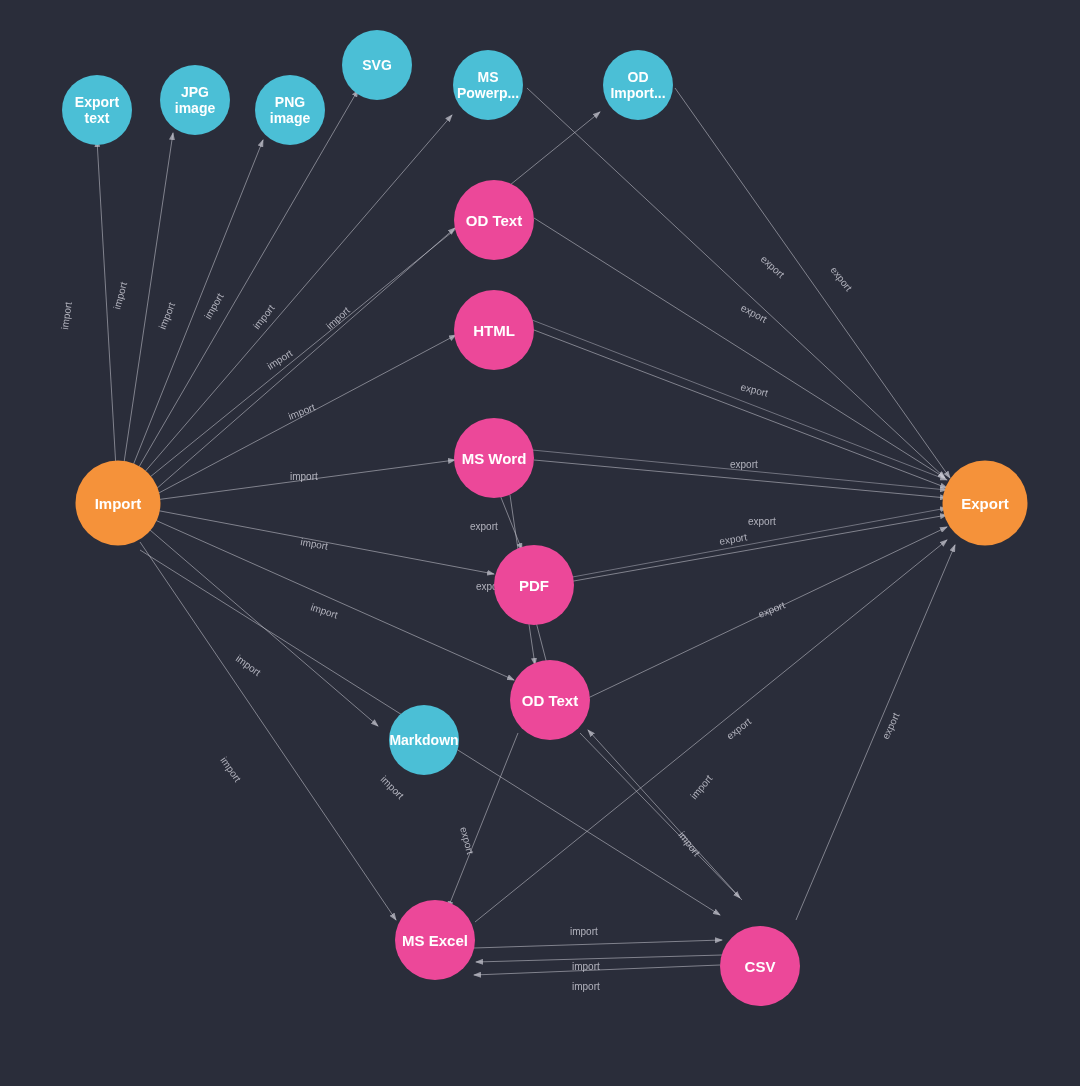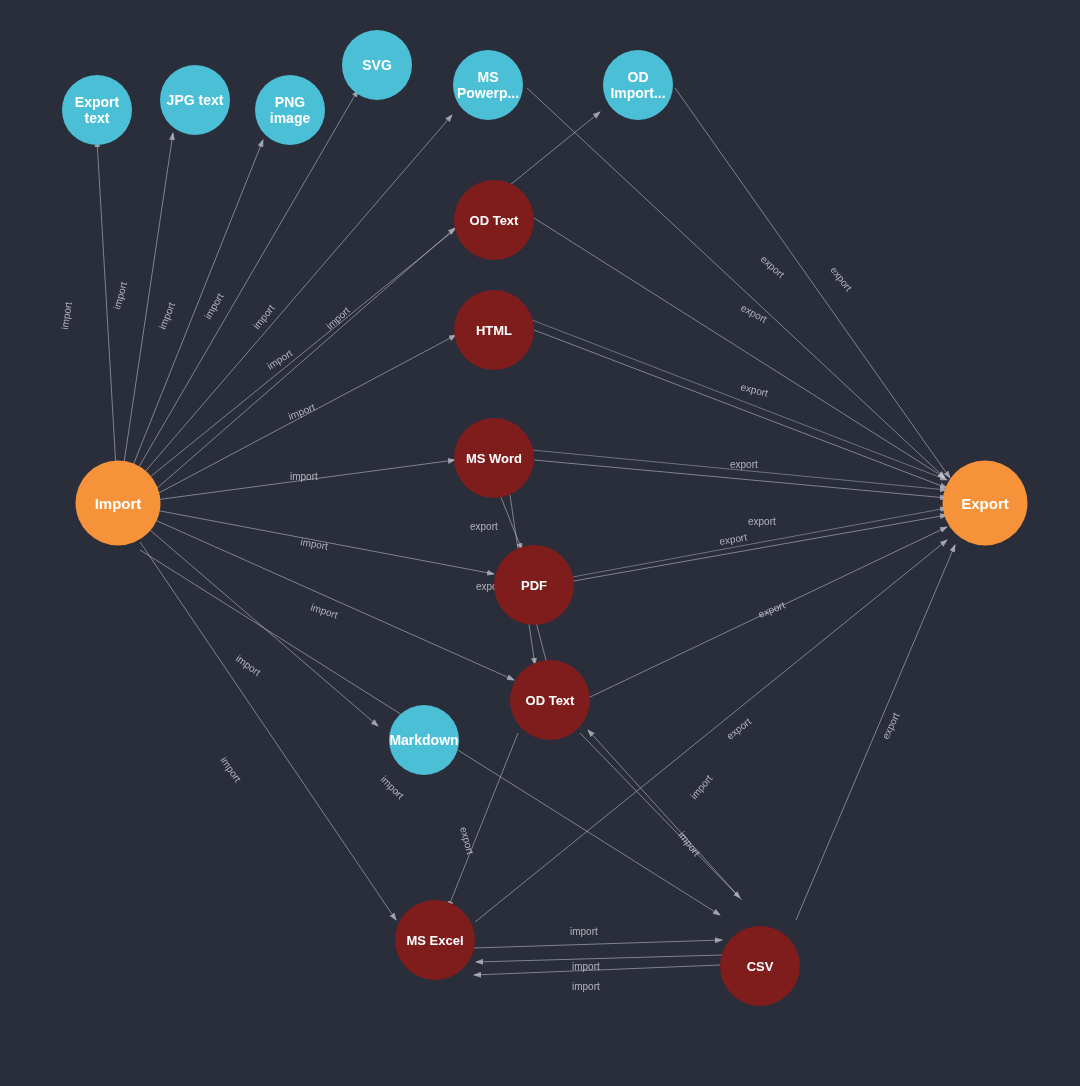--- a/index.html
+++ b/index.html
@@ -31,24 +31,24 @@
       transform: translate(-50%, -50%);
       z-index: 10;
     }
     .node-blue {
       background: #4bbfd6;
       width: 70px;
       height: 70px;
       font-size: 14px;
     }
     .node-blue-large {
-      background: #7f1d1d;
+      background: #ec4899;
       width: 80px;
       height: 80px;
-      font-size: 13px;
+      font-size: 15px;
     }
     .node-orange {
       background: #f5923a;
       width: 85px;
       height: 85px;
       font-size: 15px;
       font-weight: 700;
     }
   </style>
 </head>
@@ -166,21 +166,21 @@
 
   <line x1="532" y1="450" x2="947" y2="490" stroke="rgba(200,200,210,0.45)" stroke-width="1" marker-end="url(#arrowhead)"></line>
 </svg>
 
 <div class="node node-orange" style="left:118px; top:503px;">Import</div>
 
 <div class="node node-orange" style="left:985px; top:503px;">Export</div>
 
 <div class="node node-blue" style="left:97px; top:110px;">Export text</div>
 
-<div class="node node-blue" style="left:195px; top:100px;">JPG text</div>
+<div class="node node-blue" style="left:195px; top:100px;">JPG image</div>
 
 <div class="node node-blue" style="left:290px; top:110px;">PNG image</div>
 
 <div class="node node-blue" style="left:377px; top:65px;">SVG</div>
 
 <div class="node node-blue" style="left:488px; top:85px;">MS Powerp...</div>
 
 <div class="node node-blue" style="left:638px; top:85px;">OD Import...</div>
 
 <div class="node node-blue-large" style="left:494px; top:220px;">OD Text</div>

